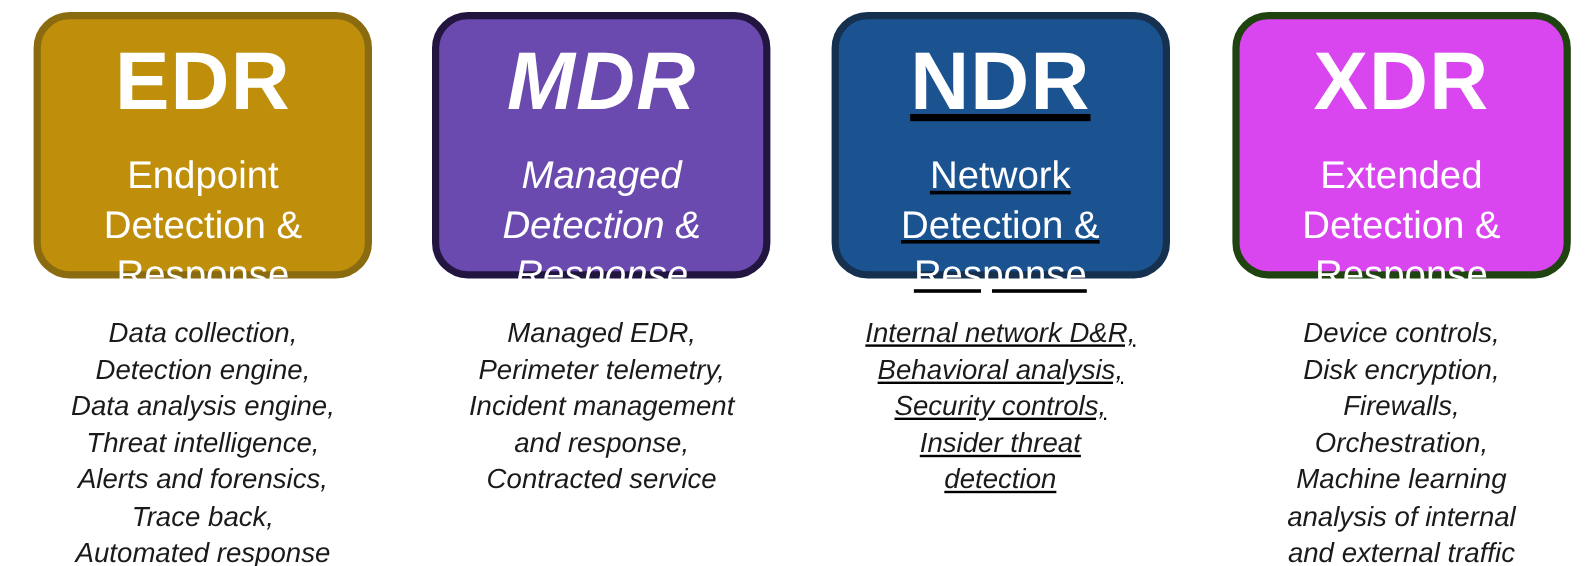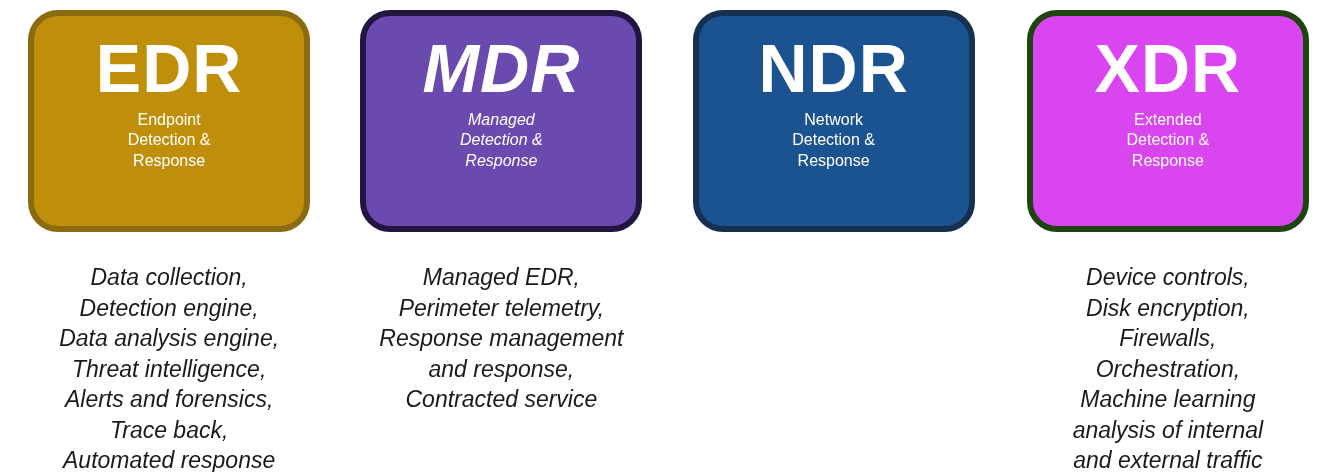--- a/index.html
+++ b/index.html
@@ -23,21 +23,21 @@
     justify-content: flex-end;
   }
   .column {
     width: 332px;
     display: flex;
     flex-direction: column;
     align-items: center;
   }
   .col-edr  { margin-left: 8px; }
   .col-mdr  { margin-left: 10px; }
-  .col-ndr  { margin-left: 10px; }
+  .col-ndr  { margin-left: 10px; text-decoration: underline; }
   .col-xdr  { margin-left: 12px; }
 
   .card {
     box-sizing: border-box;
     width: 282px;
     height: 222px;
     margin-top: 10px;
     border-radius: 30px;
     border-style: solid;
     border-width: 6px;
@@ -49,22 +49,22 @@
     color: #ffffff;
   }
   .card-acronym {
     font-size: 68px;
     font-weight: bold;
     line-height: 1.0;
     letter-spacing: 1px;
     color: #ffffff;
   }
   .card-expansion {
-    margin-top: 8px;
-    font-size: 16px;
+    margin-top: 24px;
+    font-size: 32px;
     line-height: 1.28;
     font-weight: 400;
     text-align: center;
     color: #ffffff;
     white-space: pre-line;
   }
 
   
   .card.edr { background: #BF8F0C; border-color: #8A6B10; }
   .card.mdr { background: #6A4AAE; border-color: #221641; font-style: italic; }
@@ -106,32 +106,37 @@
 
   <div class="column col-mdr">
     <div class="card mdr">
       <div class="card-acronym">MDR</div>
       <div class="card-expansion">Managed
 Detection &amp;
 Response</div>
     </div>
     <div class="features">Managed EDR,
 Perimeter telemetry,
-Response management
+Incident management
 and response,
 Contracted service</div>
   </div>
 
   <div class="column col-ndr">
     <div class="card ndr">
       <div class="card-acronym">NDR</div>
       <div class="card-expansion">Network
 Detection &amp;
 Response</div>
     </div>
+    <div class="features">Internal network D&amp;R,
+Behavioral analysis,
+Security controls,
+Insider threat
+detection</div>
   </div>
 
   <div class="column col-xdr">
     <div class="card xdr">
       <div class="card-acronym">XDR</div>
       <div class="card-expansion">Extended
 Detection &amp;
 Response</div>
     </div>
     <div class="features wide">Device controls,

